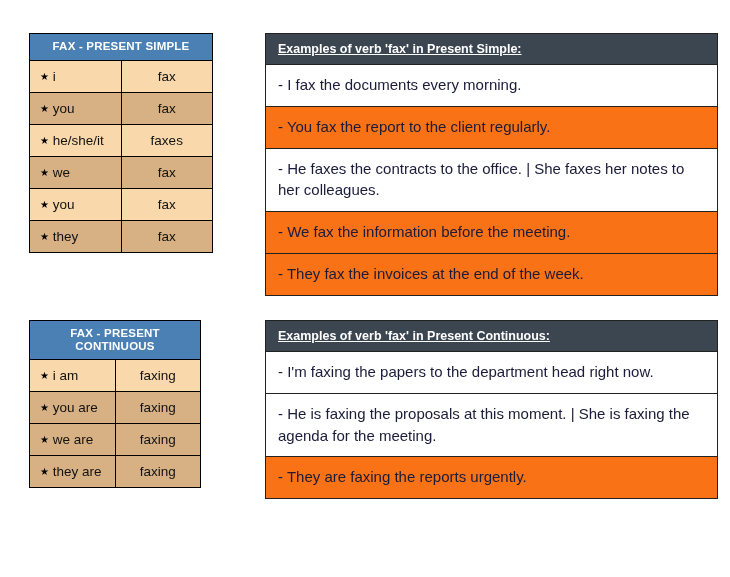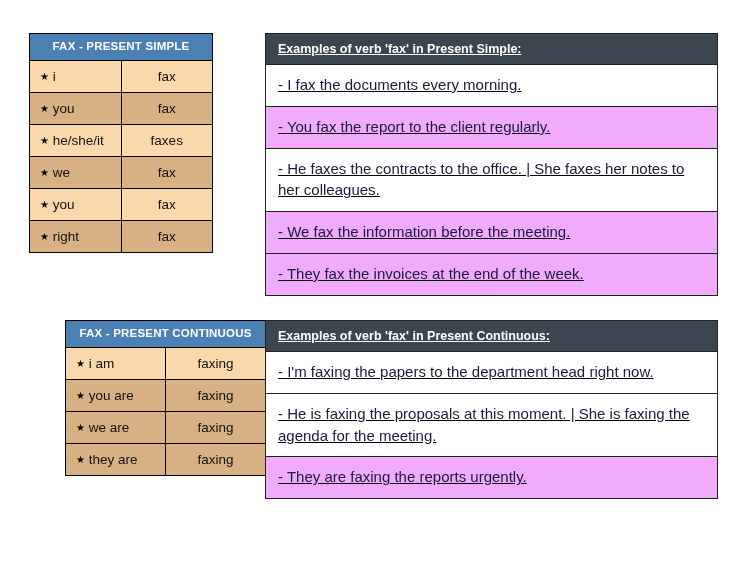--- a/index.html
+++ b/index.html
@@ -65,21 +65,20 @@
     position: relative;
     top: -1px;
   }
 
   
   .ex-table {
     border-collapse: collapse;
     table-layout: fixed;
     width: 100%;
     border: 1px solid #222222;
-    text-decoration: underline;
   }
   .ex-table th.ex-header {
     background: #3C4651;
     color: #ffffff;
     text-align: left;
     font-size: 12.5px;
     font-weight: bold;
     padding: 8px 10px 8px 12px;
     border: 1px solid #222222;
   }
@@ -88,21 +87,21 @@
   }
   .ex-table td {
     border: 1px solid #222222;
     font-size: 15px;
     color: #1B1B3A;
     padding: 9px 12px 10px 12px;
     line-height: 1.45;
     vertical-align: middle;
   }
   .ex-table tr.ex-white td { background: #FFFFFF; }
-  .ex-table tr.ex-gray  td { background: #f0abfc; }
+  .ex-table tr.ex-gray  td { background: #f97316; }
 </style>
 </head>
 <body>
 
 <div class="block" style="left:29px; top:33px;">
   <table class="conj-table" style="width:184px;padding-left:24px;">
     <thead>
       <tr>
         <th class="conj-header" colspan="2">FAX - PRESENT SIMPLE</th>
       </tr>
@@ -122,21 +121,21 @@
       </tr>
       <tr class="row-dark">
         <td class="pronoun"><span class="star">★</span><span> </span><span>we</span></td>
         <td class="form">fax</td>
       </tr>
       <tr class="row-light">
         <td class="pronoun"><span class="star">★</span><span> </span><span>you</span></td>
         <td class="form">fax</td>
       </tr>
       <tr class="row-dark">
-        <td class="pronoun"><span class="star">★</span><span> </span><span>right</span></td>
+        <td class="pronoun"><span class="star">★</span><span> </span><span>they</span></td>
         <td class="form">fax</td>
       </tr>
     </tbody>
   </table>
 </div>
 
 <div class="block" style="left:265px; top:33px; width:453px;">
   <table class="ex-table">
     <thead>
       <tr>
@@ -157,21 +156,21 @@
           <td>- We fax the information before the meeting.</td>
         </tr>
       <tr class="ex-gray">
           <td>- They fax the invoices at the end of the week.</td>
         </tr>
     </tbody>
   </table>
 </div>
 
 <div class="block" style="left:29px; top:320px;">
-  <table class="conj-table" style="width:201px;margin-left:36px;">
+  <table class="conj-table" style="width:172px;">
     <thead>
       <tr>
         <th class="conj-header" colspan="2">FAX - PRESENT CONTINUOUS</th>
       </tr>
     </thead>
     <tbody>
       <tr class="row-light">
         <td class="pronoun" style="width:112px;"><span class="star">★</span><span> </span><span>i am</span></td>
         <td class="form">faxing</td>
       </tr>

